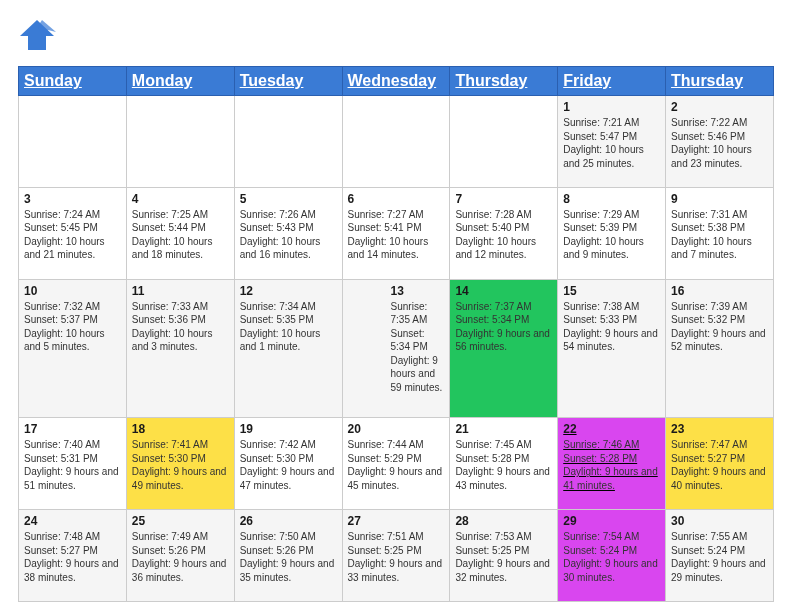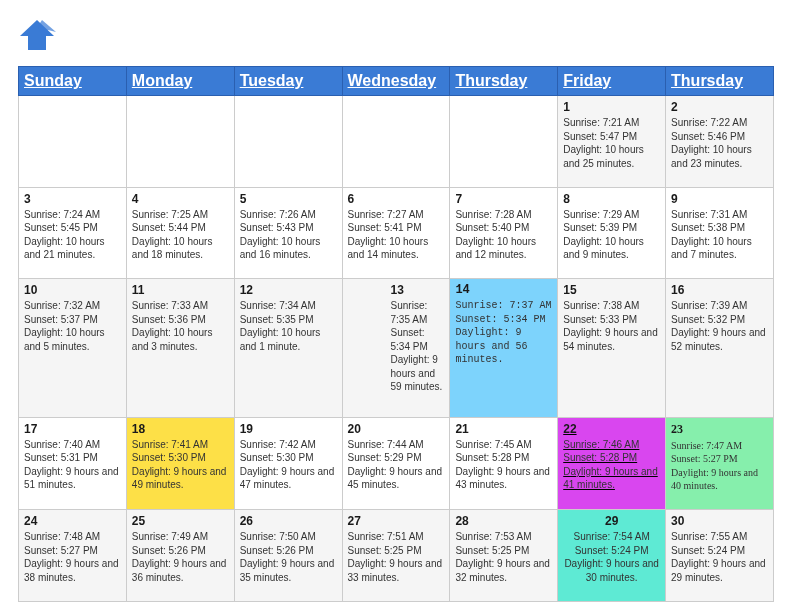--- a/index.html
+++ b/index.html
@@ -218,21 +218,21 @@
             <div class="day-info">Sunrise: 7:34 AM
 Sunset: 5:35 PM
 Daylight: 10 hours and 1 minute.</div>
           </td>
           <td style="background: rgb(245, 245, 245); padding-left: 48px;">
             <span class="day-number">13</span>
             <div class="day-info">Sunrise: 7:35 AM
 Sunset: 5:34 PM
 Daylight: 9 hours and 59 minutes.</div>
           </td>
-          <td style="background: #7dd3fc; font-family: Liberation Mono, monospace;">
+          <td style="background: #22c55e;">
             <span class="day-number">14</span>
             <div class="day-info">Sunrise: 7:37 AM
 Sunset: 5:34 PM
 Daylight: 9 hours and 56 minutes.</div>
           </td>
           <td style="background: rgb(245, 245, 245);">
             <span class="day-number">15</span>
             <div class="day-info">Sunrise: 7:38 AM
 Sunset: 5:33 PM
 Daylight: 9 hours and 54 minutes.</div>
@@ -274,21 +274,21 @@
             <div class="day-info">Sunrise: 7:45 AM
 Sunset: 5:28 PM
 Daylight: 9 hours and 43 minutes.</div>
           </td>
           <td style="background: #d946ef; text-decoration: underline;">
             <span class="day-number">22</span>
             <div class="day-info">Sunrise: 7:46 AM
 Sunset: 5:28 PM
 Daylight: 9 hours and 41 minutes.</div>
           </td>
-          <td style="background: #86efac; font-family: Liberation Serif, serif;">
+          <td style="background: #fde047;">
             <span class="day-number">23</span>
             <div class="day-info">Sunrise: 7:47 AM
 Sunset: 5:27 PM
 Daylight: 9 hours and 40 minutes.</div>
           </td>
         </tr>
         <tr>
           <td style="background: rgb(245, 245, 245);">
             <span class="day-number">24</span>
             <div class="day-info">Sunrise: 7:48 AM
@@ -312,21 +312,21 @@
             <div class="day-info">Sunrise: 7:51 AM
 Sunset: 5:25 PM
 Daylight: 9 hours and 33 minutes.</div>
           </td>
           <td style="background: rgb(245, 245, 245);">
             <span class="day-number">28</span>
             <div class="day-info">Sunrise: 7:53 AM
 Sunset: 5:25 PM
 Daylight: 9 hours and 32 minutes.</div>
           </td>
-          <td style="background: #5eead4; text-align: center;">
+          <td style="background: #d946ef;">
             <span class="day-number">29</span>
             <div class="day-info">Sunrise: 7:54 AM
 Sunset: 5:24 PM
 Daylight: 9 hours and 30 minutes.</div>
           </td>
           <td style="background: rgb(245, 245, 245);">
             <span class="day-number">30</span>
             <div class="day-info">Sunrise: 7:55 AM
 Sunset: 5:24 PM
 Daylight: 9 hours and 29 minutes.</div>

